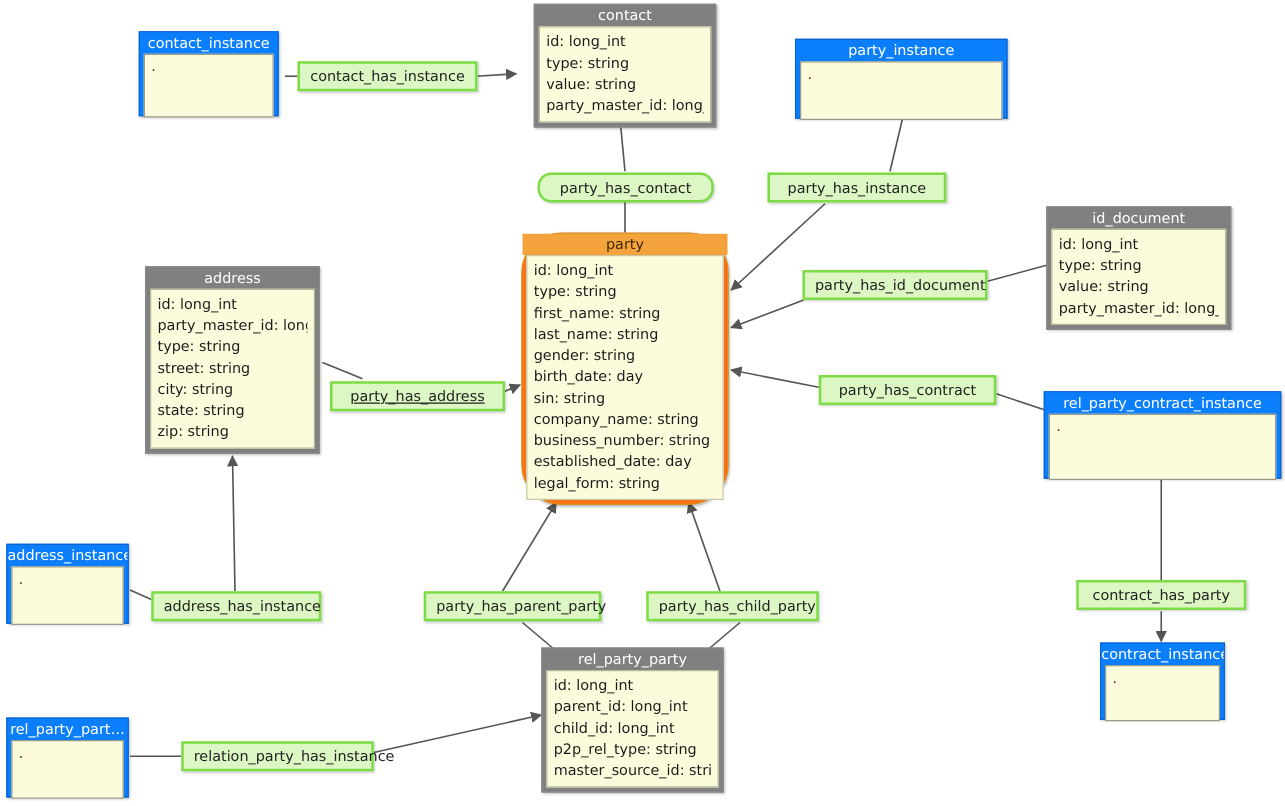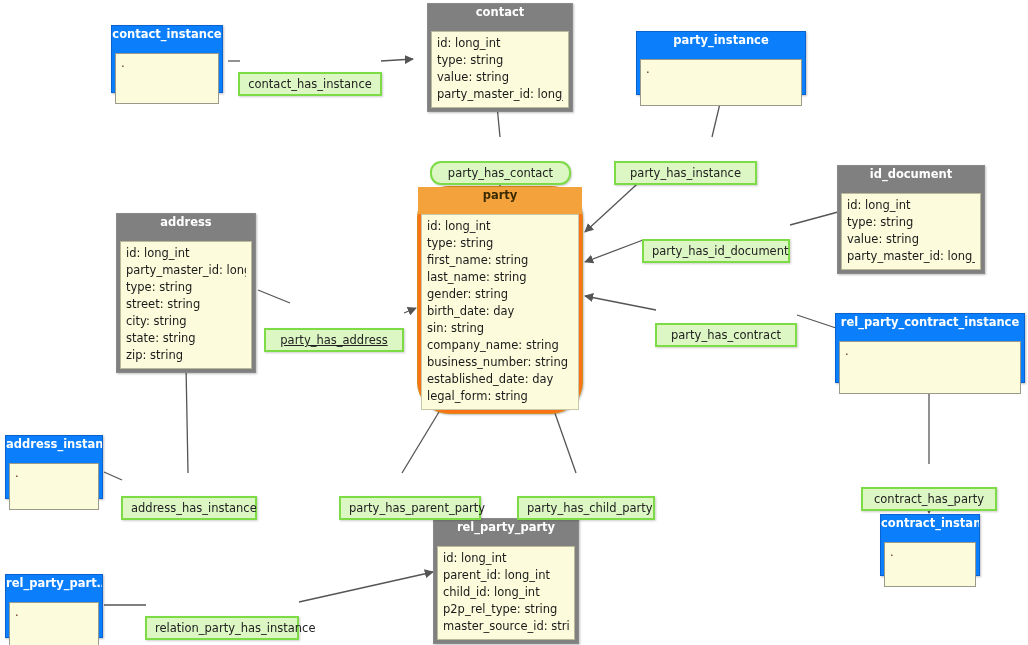--- a/index.html
+++ b/index.html
@@ -28,27 +28,26 @@
   .entity {
     position: absolute;
     box-sizing: border-box;
     border: 1px solid #8a8a8a;
     background: #808080;
     box-shadow: 1px 1px 2px rgba(0,0,0,0.25);
   }
   .entity > .ent-title {
     font-size: 11.5px;
     line-height: 17px;
-    height: 27px;
+    height: 17px;
     text-align: center;
     color: #ffffff;
     background: #808080;
     white-space: nowrap;
     overflow: hidden;
-    font-weight: bold;
   }
   .entity > .ent-body {
     background: #fcfcdc;
     border: 1px solid #b9b99a;
     margin: 0 3px 3px 3px;
     padding: 3px 5px 4px 5px;
   }
   .attr {
     font-size: 11.5px;
     line-height: 17px;
@@ -98,21 +97,20 @@
     border: 2px solid #7ddc46;
     background: #ddf7c4;
     color: #222222;
     font-size: 11.5px;
     line-height: 20px;
     height: 24px;
     text-align: center;
     white-space: nowrap;
     padding: 0 8px;
     box-shadow: 1px 1px 2px rgba(0,0,0,0.2);
-    margin-top: 23px;
   }
 </style>
 </head>
 <body>
 
 <div id="canvas">
 
   <svg id="edges" viewBox="0 0 1028 645">
     <defs>
       <marker id="arrow" viewBox="0 0 10 10" refX="9" refY="5" markerWidth="7" markerHeight="7" orient="auto-start-reverse">

